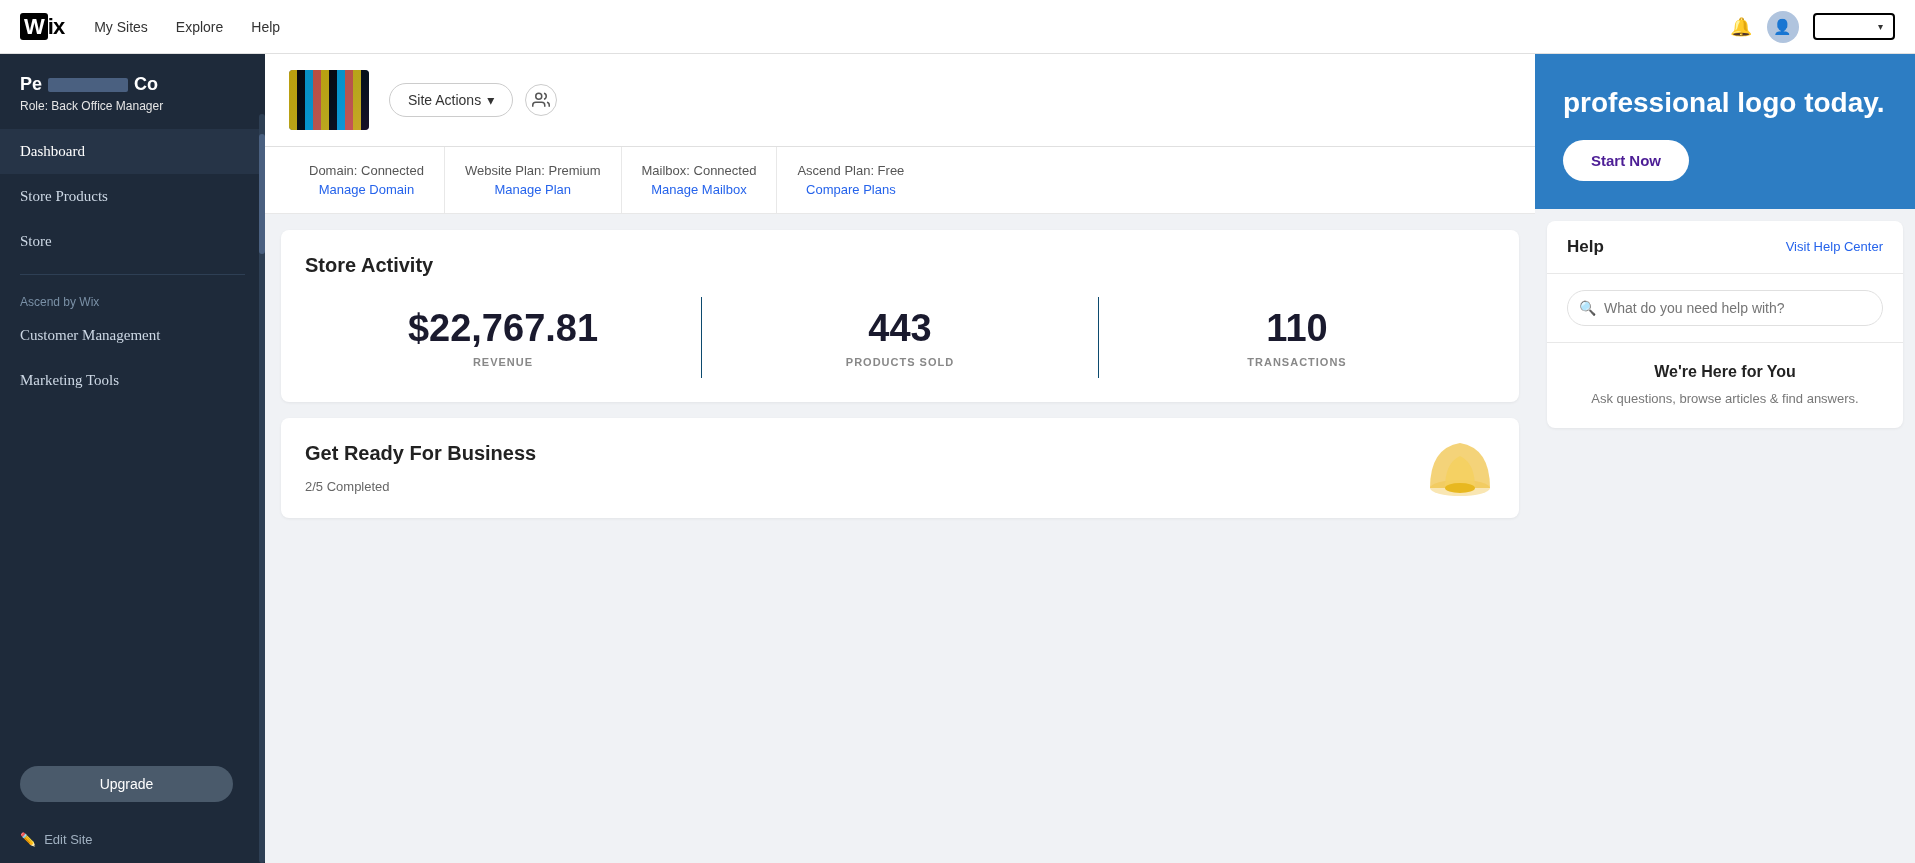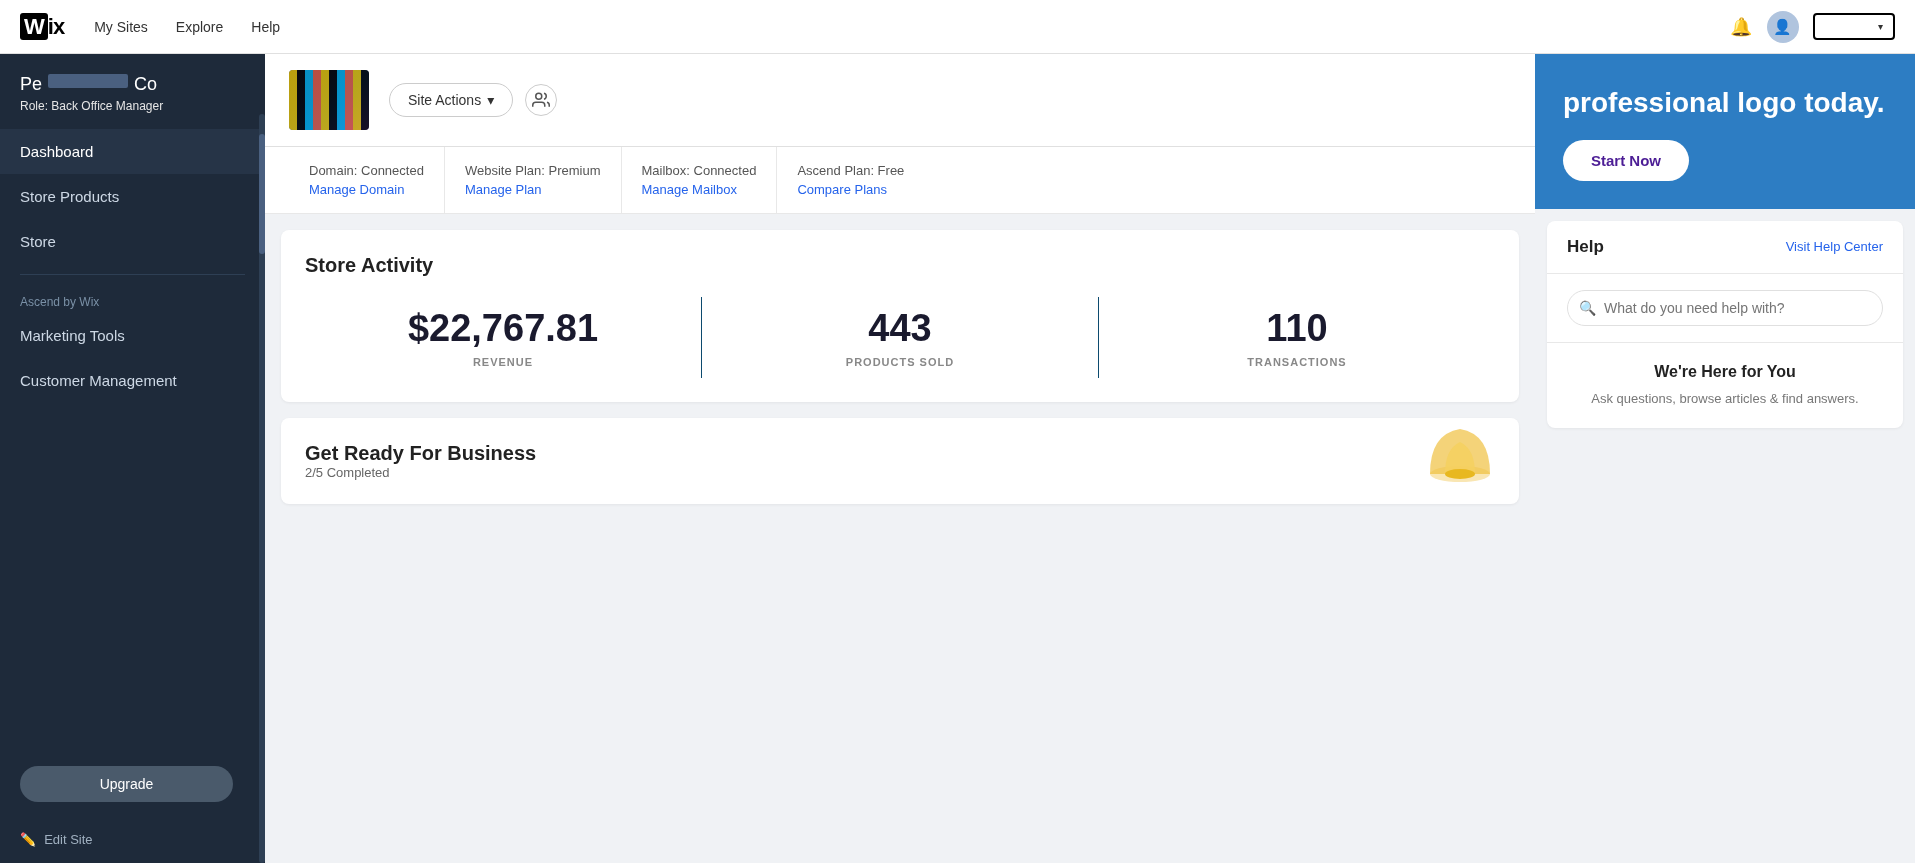--- a/index.html
+++ b/index.html
@@ -44,31 +44,32 @@
       color: #fff;
       display: flex;
       flex-direction: column;
       padding: 20px 0 0 0;
       position: relative;
       overflow-y: auto;
     }
     .sidebar-user {
       padding: 0 20px 16px 20px;
     }
-    .sidebar-user-name { font-size: 18px; font-weight: 400; margin-bottom: 4px; display: flex; align-items: flex-start; gap: 6px; }
+    .sidebar-user-name { font-size: 18px; font-weight: 700; margin-bottom: 4px; display: flex; align-items: center; gap: 6px; }
     .sidebar-user-name .name-bar { background: #4a6080; height: 14px; width: 80px; border-radius: 2px; display: inline-block; }
     .sidebar-user-role { font-size: 12px; color: #e5e5e5; }
 
     .sidebar-nav { flex: 1; }
     .sidebar-item {
       padding: 14px 20px;
       font-size: 15px;
       cursor: pointer;
       color: #cdd8e5;
       transition: background 0.15s;
+      font-family: Liberation Serif, serif;
     }
     .sidebar-item.active { background: #263447; color: #fff; }
     .sidebar-divider { border: none; border-top: 1px solid #2e3f54; margin: 10px 20px; }
     .sidebar-section-label { padding: 10px 20px 4px 20px; font-size: 12px; color: #7a90a6; }
 
     .sidebar-upgrade {
       padding: 16px 32px 20px 20px;
       text-align: center;
     }
     .upgrade-btn {
@@ -177,20 +178,21 @@
       padding: 0 24px;
       border-bottom: 1px solid #e8e8e8;
       margin-bottom: 16px;
     }
     .info-bar-item {
       padding: 16px 20px;
       border-right: 1px solid #e8e8e8;
       display: flex;
       flex-direction: column;
       gap: 4px;
+      align-items: center;
     }
     .info-bar-item:last-child { border-right: none; }
     .info-bar-label { font-size: 13px; color: #555; }
     .info-bar-link { font-size: 13px; color: #2563eb; cursor: pointer; text-decoration: none; }
 
     
     .section-card {
       background: #fff;
       border-radius: 8px;
       margin: 0 16px 16px 16px;
@@ -206,21 +208,21 @@
 
     
     .get-ready-card {
       background: #fff;
       border-radius: 8px;
       margin: 0 16px 16px 16px;
       padding: 24px;
       box-shadow: 0 1px 3px rgba(0,0,0,0.06);
       position: relative;
     }
-    .get-ready-title { font-size: 20px; font-weight: 600; color: #222; margin-bottom: 0; }
+    .get-ready-title { font-size: 20px; font-weight: 600; color: #222; margin-bottom: 14px; }
     .get-ready-progress { font-size: 13px; color: #666; }
     .progress-chart {
       position: absolute;
       right: 24px;
       bottom: 20px;
       width: 70px;
       height: 60px;
     }
 
     
@@ -343,24 +345,24 @@
         <span>Store Products</span>
       </div>
       <div class="sidebar-item">
         <span>Store</span>
       </div>
 
       <hr class="sidebar-divider">
 
       <div class="sidebar-section-label">Ascend by Wix</div>
       <div class="sidebar-item">
+        <span>Customer Management</span>
+      </div>
+      <div class="sidebar-item">
         <span>Marketing Tools</span>
-      </div>
-      <div class="sidebar-item">
-        <span>Customer Management</span>
       </div>
     </nav>
 
     <div class="sidebar-upgrade">
       <button class="upgrade-btn">Upgrade</button>
     </div>
     <div class="edit-site">
       <span>✏️</span>
       <span>Edit Site</span>
     </div>

